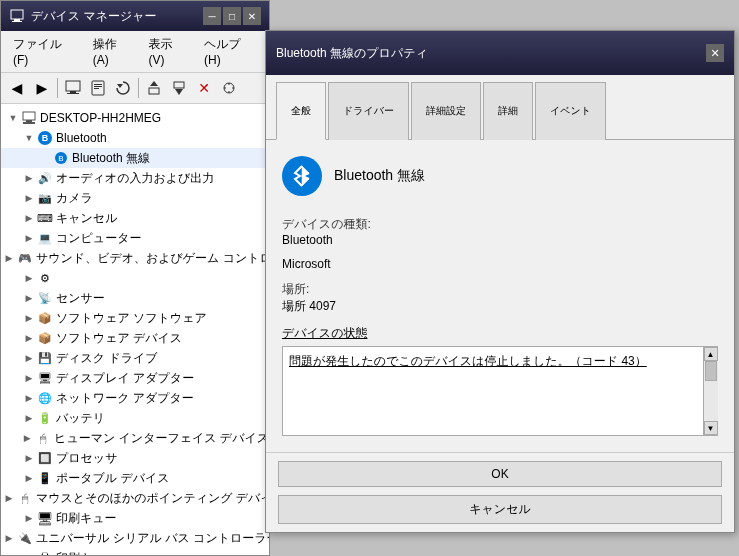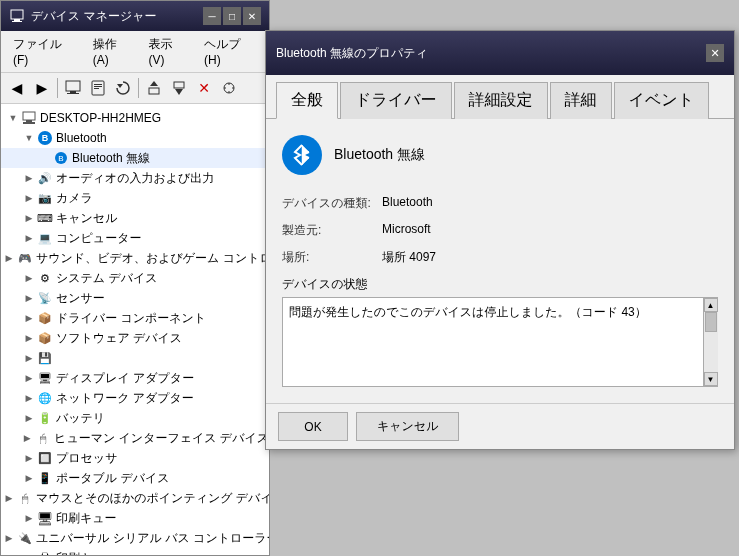--- a/index.html
+++ b/index.html
@@ -190,26 +190,26 @@
     }
 
     .tab-bar {
       display: flex;
       background: #f0f0f0;
       padding: 6px 10px 0;
       border-bottom: 1px solid #aaa;
       gap: 0;
     }
     .tab {
-      padding: 7px 14px;
+      padding: 21px 14px;
       border: 1px solid #aaa;
       border-bottom: none;
       background: #e0e0e0;
       cursor: pointer;
-      font-size: 16px;
+      font-size: 10px;
       margin-right: 2px;
       position: relative;
       bottom: -1px;
     }
     .tab.active {
       background: #f0f0f0;
       border-bottom: 1px solid #f0f0f0;
       font-weight: normal;
     }
 
@@ -238,32 +238,34 @@
     }
     .device-name {
       font-size: 14px;
       font-weight: normal;
     }
 
     .property-row {
       display: flex;
       margin-bottom: 10px;
       font-size: 12px;
+      flex-direction: column;
     }
     .property-label {
       width: 100px;
       color: #333;
       flex-shrink: 0;
     }
     .property-value {
       color: #000;
     }
 
     .status-section {
       margin-top: 10px;
+      text-decoration: underline;
     }
     .status-label {
       font-size: 12px;
       margin-bottom: 4px;
       color: #000;
     }
     .status-box {
       border: 1px solid #aaa;
       background: white;
       padding: 6px;
@@ -303,20 +305,21 @@
       margin: 0 auto;
     }
 
     .dialog-footer {
       display: flex;
       justify-content: flex-start;
       padding: 8px 12px;
       gap: 8px;
       border-top: 1px solid #ccc;
       background: #f0f0f0;
+      flex-direction: column;
     }
     .dialog-btn {
       padding: 5px 20px;
       background: #e0e0e0;
       border: 1px solid #aaa;
       cursor: pointer;
       font-size: 12px;
       min-width: 70px;
     }
 
@@ -485,48 +488,48 @@
       <span class="tree-indent" style="width:20px"></span>
       <span class="tree-expander">▶</span>
       <span class="tree-icon icon-game"></span>
       <span class="tree-label">サウンド、ビデオ、およびゲーム コントローラー</span>
     </div>
 
     <div class="tree-node">
       <span class="tree-indent" style="width:20px"></span>
       <span class="tree-expander">▶</span>
       <span class="tree-icon icon-system"></span>
-      <span class="tree-label">システム デバイス</span>
     </div>
 
     <div class="tree-node">
       <span class="tree-indent" style="width:20px"></span>
       <span class="tree-expander">▶</span>
       <span class="tree-icon icon-sensor"></span>
       <span class="tree-label">センサー</span>
     </div>
 
     <div class="tree-node">
       <span class="tree-indent" style="width:20px"></span>
       <span class="tree-expander">▶</span>
       <span class="tree-icon icon-software"></span>
-      <span class="tree-label">ドライバー コンポーネント</span>
+      <span class="tree-label">ソフトウェア ソフトウェア</span>
     </div>
 
     <div class="tree-node">
       <span class="tree-indent" style="width:20px"></span>
       <span class="tree-expander">▶</span>
       <span class="tree-icon icon-software"></span>
       <span class="tree-label">ソフトウェア デバイス</span>
     </div>
 
     <div class="tree-node">
       <span class="tree-indent" style="width:20px"></span>
       <span class="tree-expander">▶</span>
       <span class="tree-icon icon-disk"></span>
+      <span class="tree-label">ディスク ドライブ</span>
     </div>
 
     <div class="tree-node">
       <span class="tree-indent" style="width:20px"></span>
       <span class="tree-expander">▶</span>
       <span class="tree-icon icon-display"></span>
       <span class="tree-label">ディスプレイ アダプター</span>
     </div>
 
     <div class="tree-node">
@@ -622,21 +625,20 @@
       </div>
       <span class="device-name">Bluetooth 無線</span>
     </div>
 
     <div class="property-row">
       <span class="property-label">デバイスの種類:</span>
       <span class="property-value">Bluetooth</span>
     </div>
 
     <div class="property-row">
-      <span class="property-label">製造元:</span>
       <span class="property-value">Microsoft</span>
     </div>
 
     <div class="property-row">
       <span class="property-label">場所:</span>
       <span class="property-value">場所 4097</span>
     </div>
 
     <div class="status-section">
       <div class="status-label">デバイスの状態</div>

